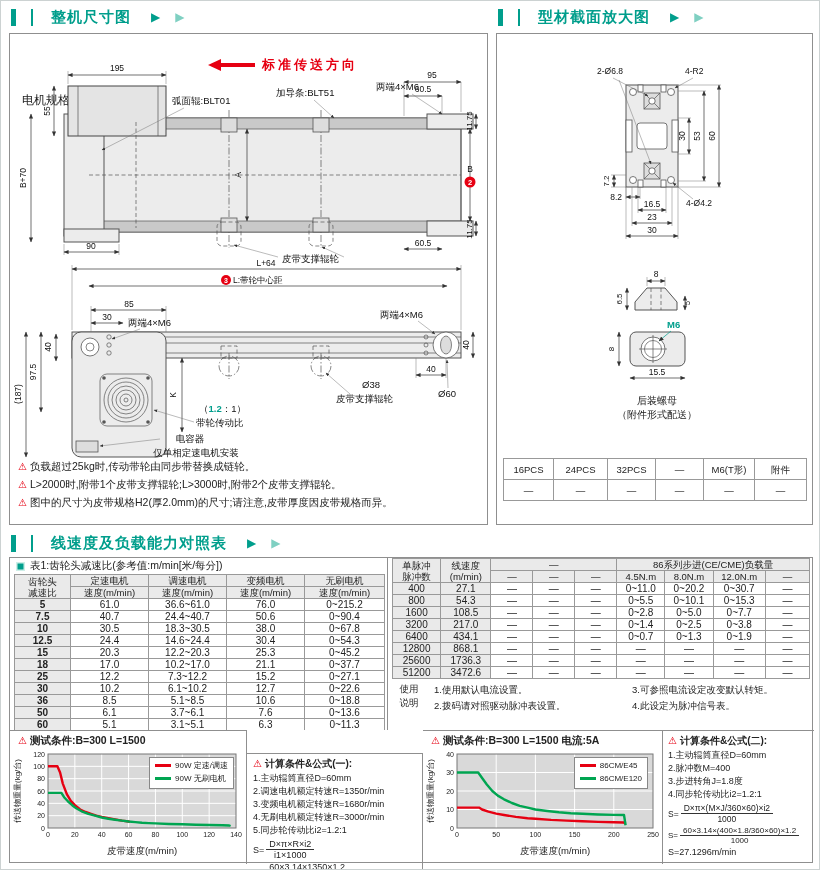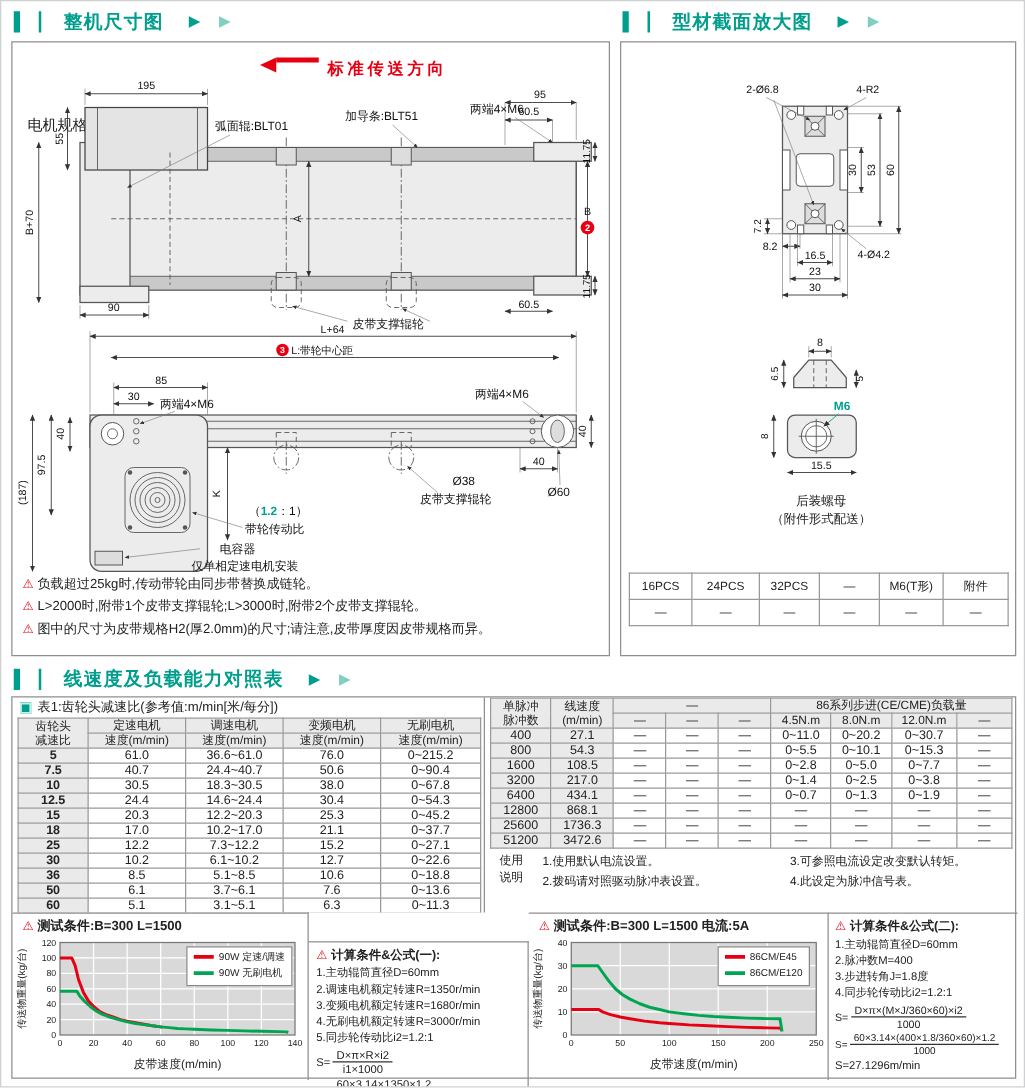--- a/index.html
+++ b/index.html
@@ -7,21 +7,21 @@
 body{font-family:"Liberation Sans","DejaVu Sans",sans-serif;background:#fff;}
 .page{position:relative;width:820px;height:870px;background:#fff;border:1px solid #ccd2d2;overflow:hidden;}
 .sec-title{position:absolute;display:flex;align-items:center;gap:18px;height:20px;font-size:15px;font-weight:bold;color:var(--accent);letter-spacing:1px;}
 .bar1{width:5px;height:17px;background:var(--accent);}
 .bar2{width:2px;height:17px;background:var(--accent);margin-left:-3px;}
 .tri{color:var(--accent);font-size:12px;margin-left:2px;}
 .tri2{color:#7fd0c2;margin-left:-4px;}
 .box{position:absolute;border:1px solid #8f8f8f;background:#fff;}
 .spec-row{position:absolute;left:12px;top:22px;font-size:12px;color:#222;margin-top:36px;}
 .spec-val{color:var(--accent);}
-.dir{position:absolute;left:198px;top:12px;display:flex;align-items:flex-start;}
+.dir{position:absolute;left:198px;top:22px;display:flex;align-items:center;}
 .dir-head{width:0;height:0;border-right:13px solid var(--red);border-top:6px solid transparent;border-bottom:6px solid transparent;}
 .dir-tail{width:34px;height:4px;background:var(--red);margin-right:7px;}
 .dir-txt{color:var(--red);font-weight:bold;font-size:13px;letter-spacing:3px;}
 .notes{position:absolute;left:8px;top:422px;right:6px;}
 .note-line{font-size:10.5px;color:#222;margin-top:4px;white-space:nowrap;}
 .warn{color:var(--red);font-size:10px;margin-right:3px;}
 svg{position:absolute;}
 svg text{font-family:"Liberation Sans","DejaVu Sans",sans-serif;}
 .draw{fill:#ececec;stroke:#555;stroke-width:1;}
 .draw2{fill:#ddd;stroke:#555;stroke-width:0.8;}

